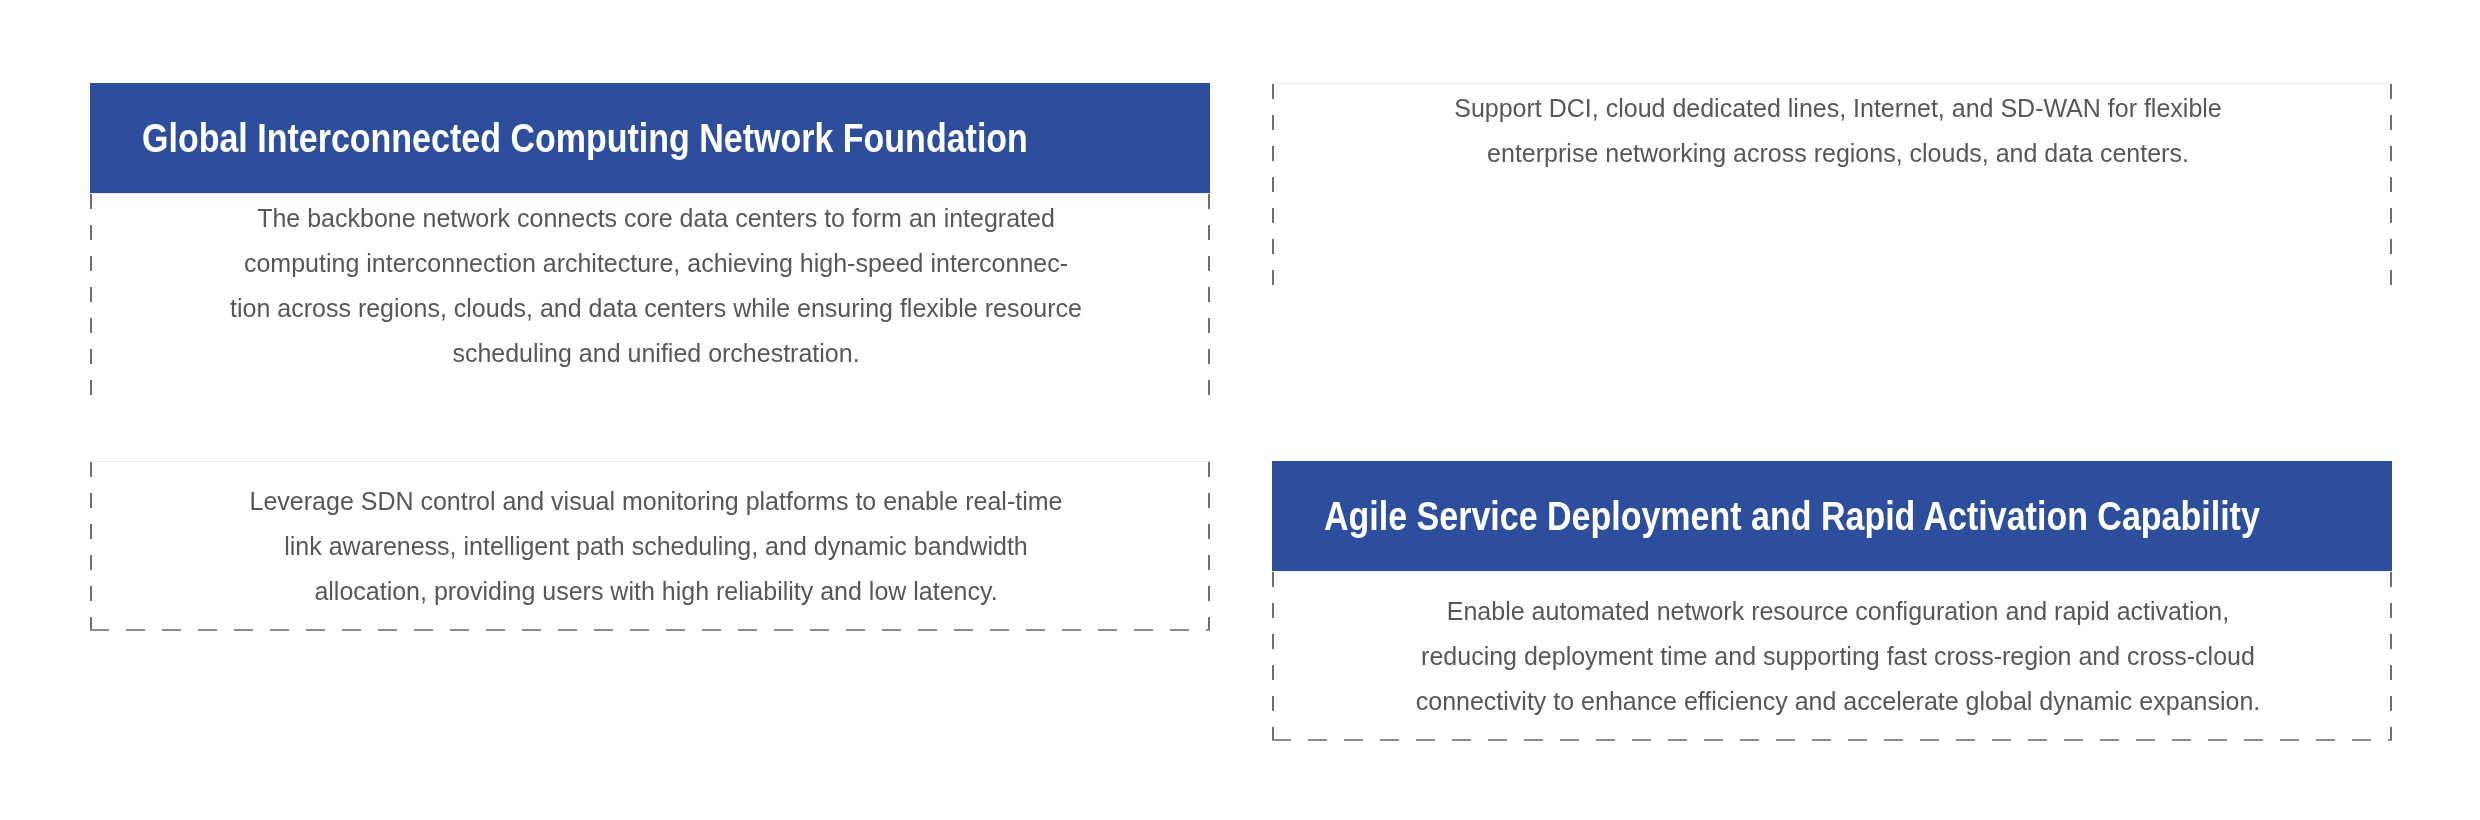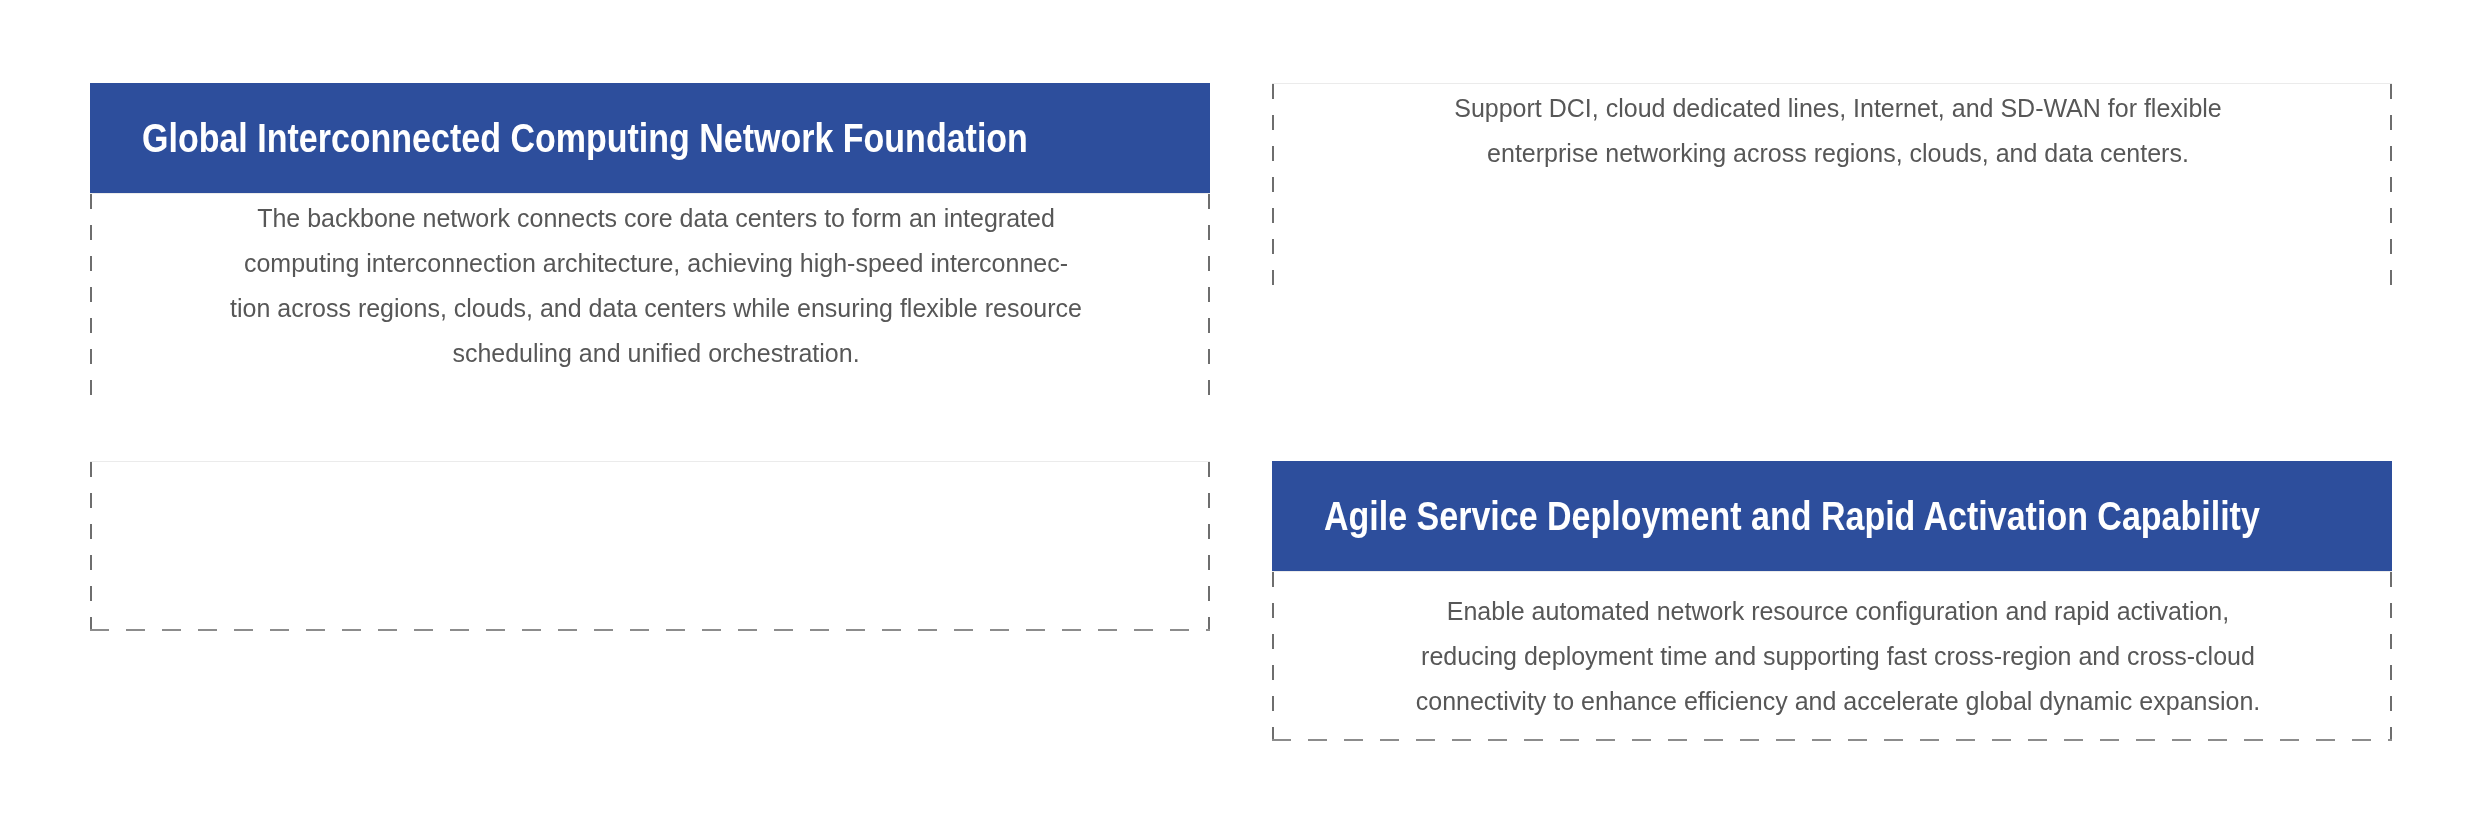--- a/index.html
+++ b/index.html
@@ -91,20 +91,23 @@
       <p class="card-text">Support DCI, cloud dedicated lines, Internet, and SD-WAN for flexible
 enterprise networking across regions, clouds, and data centers.</p>
     </div>
   </section>
 
   <section class="card row2">
     <div class="card-body">
       <i class="edge edge-left"></i>
       <i class="edge edge-right"></i>
       <i class="edge edge-bottom"></i>
+      <p class="card-text">Leverage SDN control and visual monitoring platforms to enable real-time
+link awareness, intelligent path scheduling, and dynamic bandwidth
+allocation, providing users with high reliability and low latency.</p>
     </div>
   </section>
 
   <section class="card row2">
     <div class="card-header">
       <span class="card-title">Agile Service Deployment and Rapid Activation Capability</span>
     </div>
     <div class="card-body">
       <i class="edge edge-left"></i>
       <i class="edge edge-right"></i>

